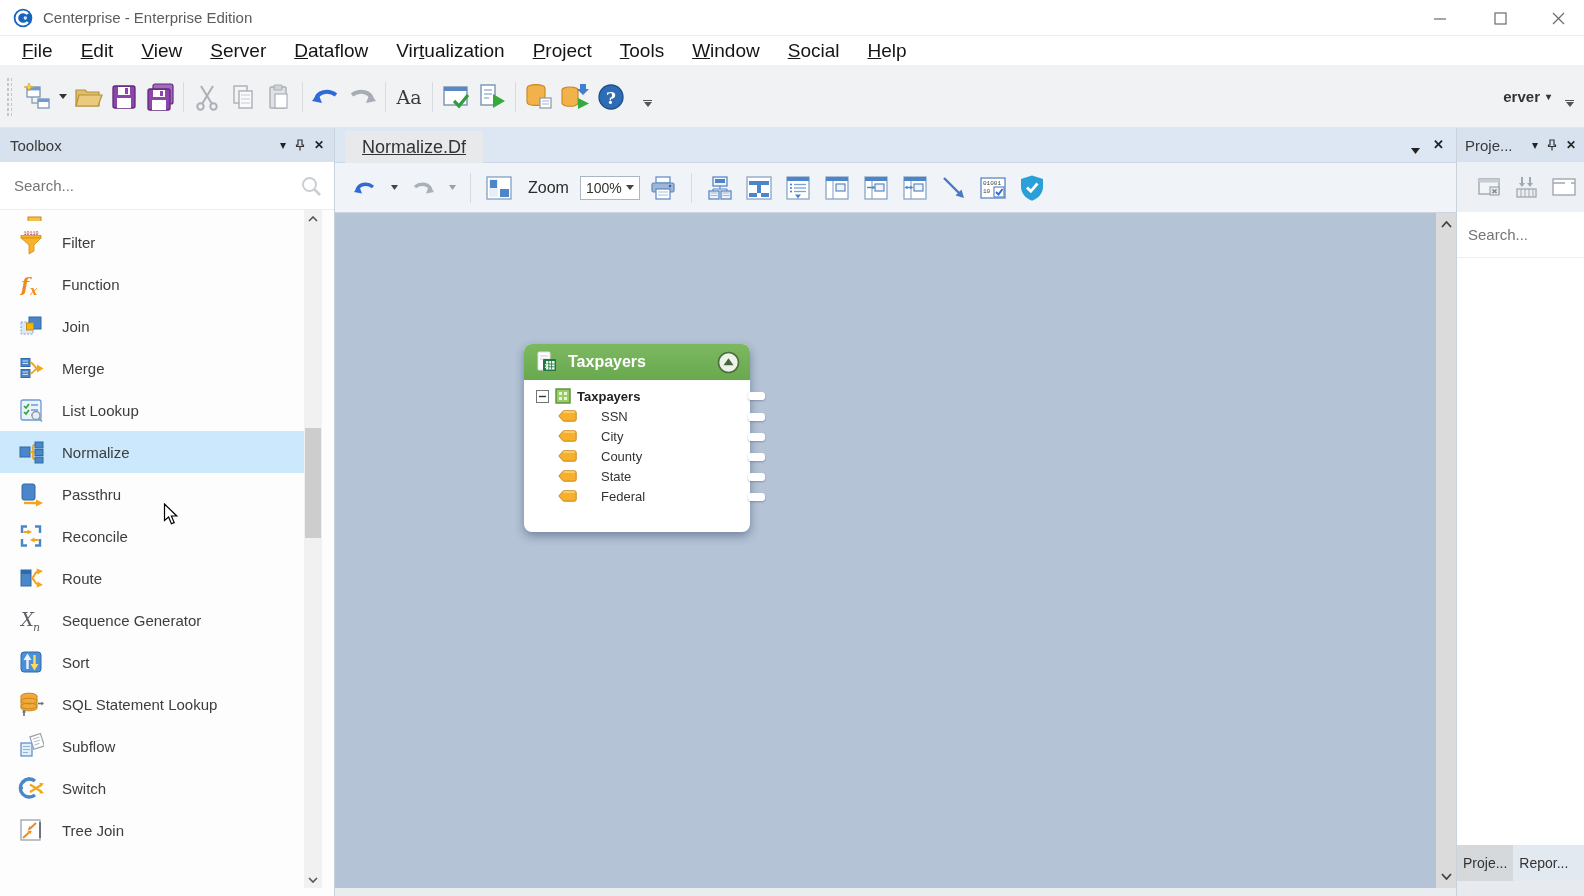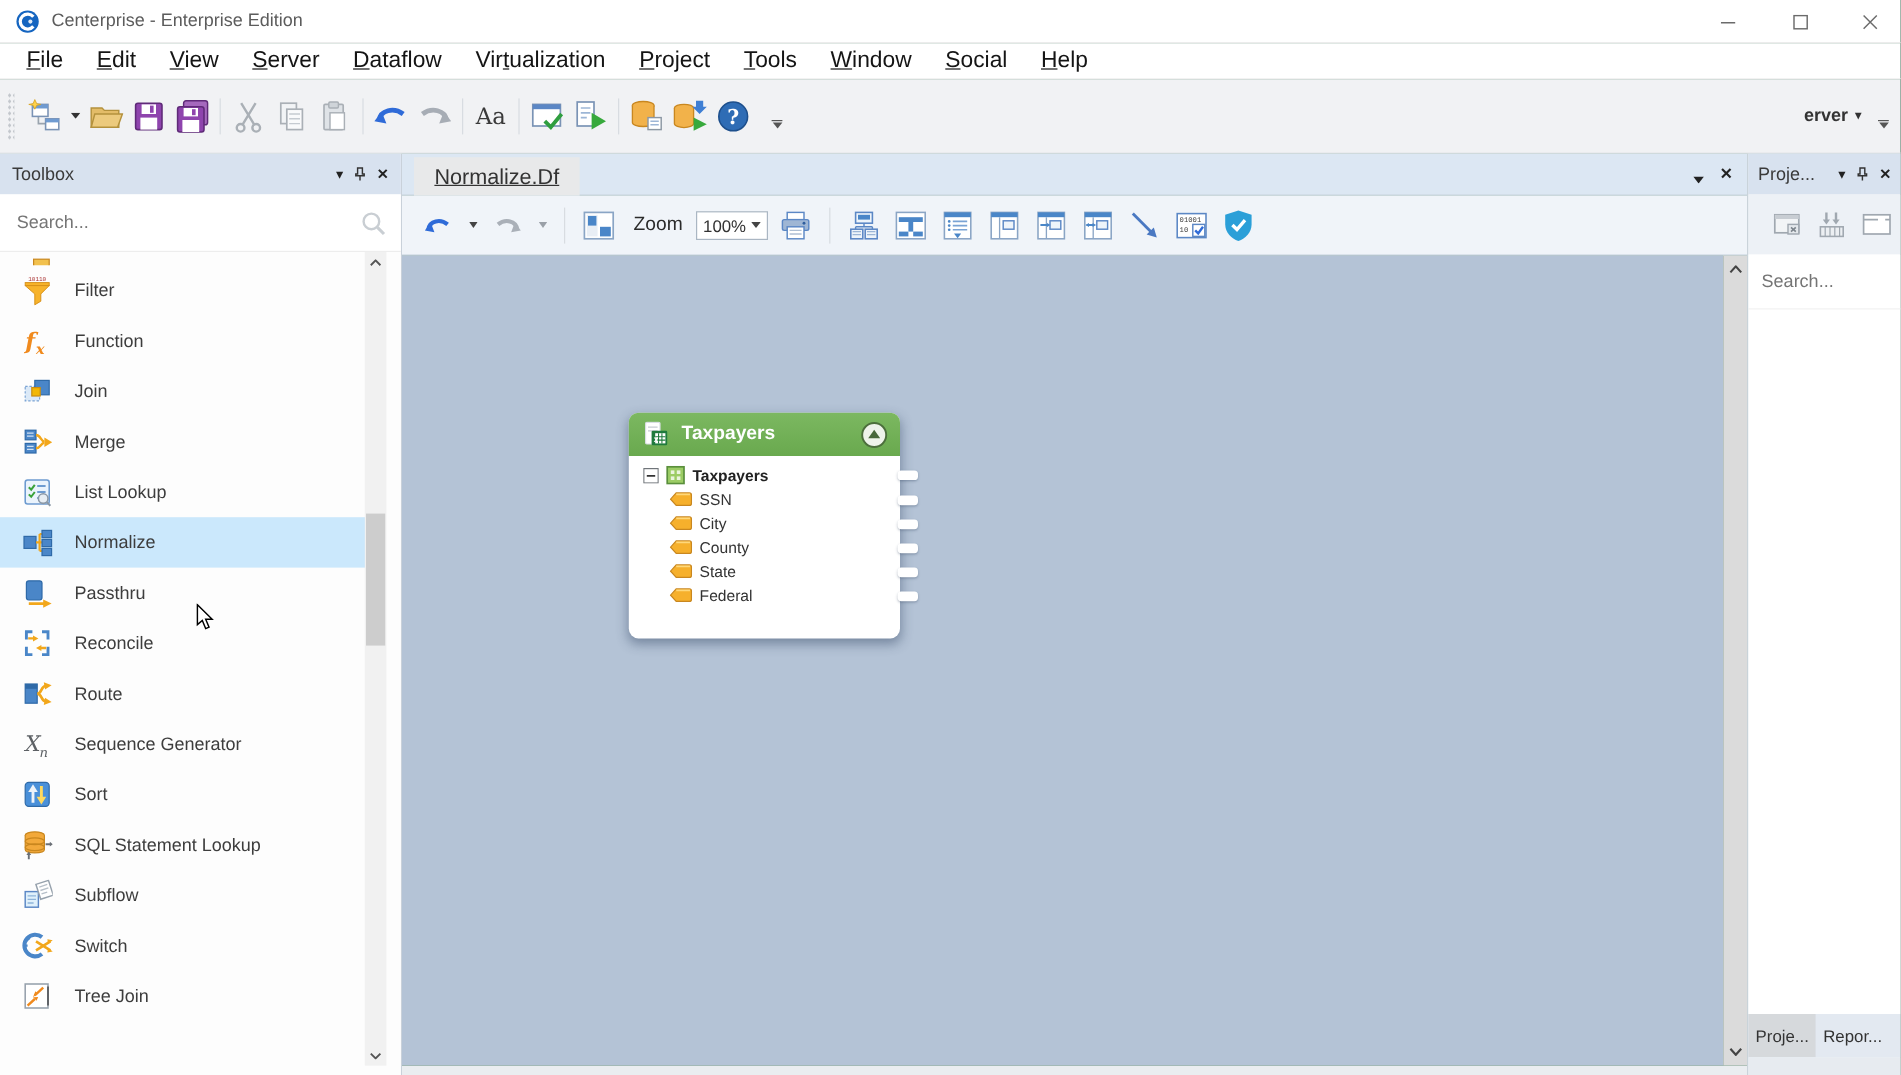--- a/index.html
+++ b/index.html
@@ -61,21 +61,21 @@
   .canvas-scroll{left:1101px;top:85px;width:20px;height:675px;background:#dbdbdb;position:absolute;}
   .doc-bottom{position:absolute;left:0;top:760px;width:1121px;height:8px;background:#eaedf0;}
   
   .node{position:absolute;left:189px;top:131px;width:226px;height:188px;background:#fff;border-radius:8px;
         box-shadow:0 4px 10px rgba(40,60,90,.45);}
   .node-header{height:36px;background:linear-gradient(#7cb861,#69a94e);border-radius:8px 8px 0 0;display:flex;align-items:center;padding:0 10px 0 12px;}
   .node-title{color:#fff;font-weight:bold;font-size:16px;margin-left:10px;flex:1;}
   .node-body{position:relative;padding-top:6px;font-size:13px;}
   .nrow{height:20px;display:flex;align-items:center;}
   .nrow.root{padding-left:12px;gap:6px;font-weight:bold;color:#222;}
-  .nrow.field{padding-left:34px;gap:6px;color:#333;text-align:right;}
+  .nrow.field{padding-left:34px;gap:24px;color:#333;text-align:right;}
   .stub{position:absolute;left:224px;width:17px;height:8px;background:#fff;border-radius:3px;box-shadow:0 1px 2px rgba(40,60,90,.35);}
   
   .rp{position:absolute;left:1456px;top:128px;width:128px;height:768px;background:#f2f5f9;border-left:1px solid #c9d1da;}
   .rp .panel-header{padding:0 8px;}
   .rp-toolbar{height:50px;background:#edf1f6;display:flex;align-items:center;padding-left:20px;gap:11px;overflow:hidden;}
   .rp-search{height:46px;background:#fff;border-bottom:1px solid #eee;display:flex;align-items:center;padding:0 9px;}
   .rp-list{position:absolute;left:0;top:130px;width:127px;bottom:51px;background:#fff;}
   .rp-tabs{position:absolute;left:0;bottom:15px;width:127px;height:36px;display:flex;background:#e3e9f1;}
   .rp-tab{height:36px;display:flex;align-items:center;justify-content:center;font-size:14px;color:#333;padding:0 6px;}
   .rp-tab.active{background:#d6d9dc;}

